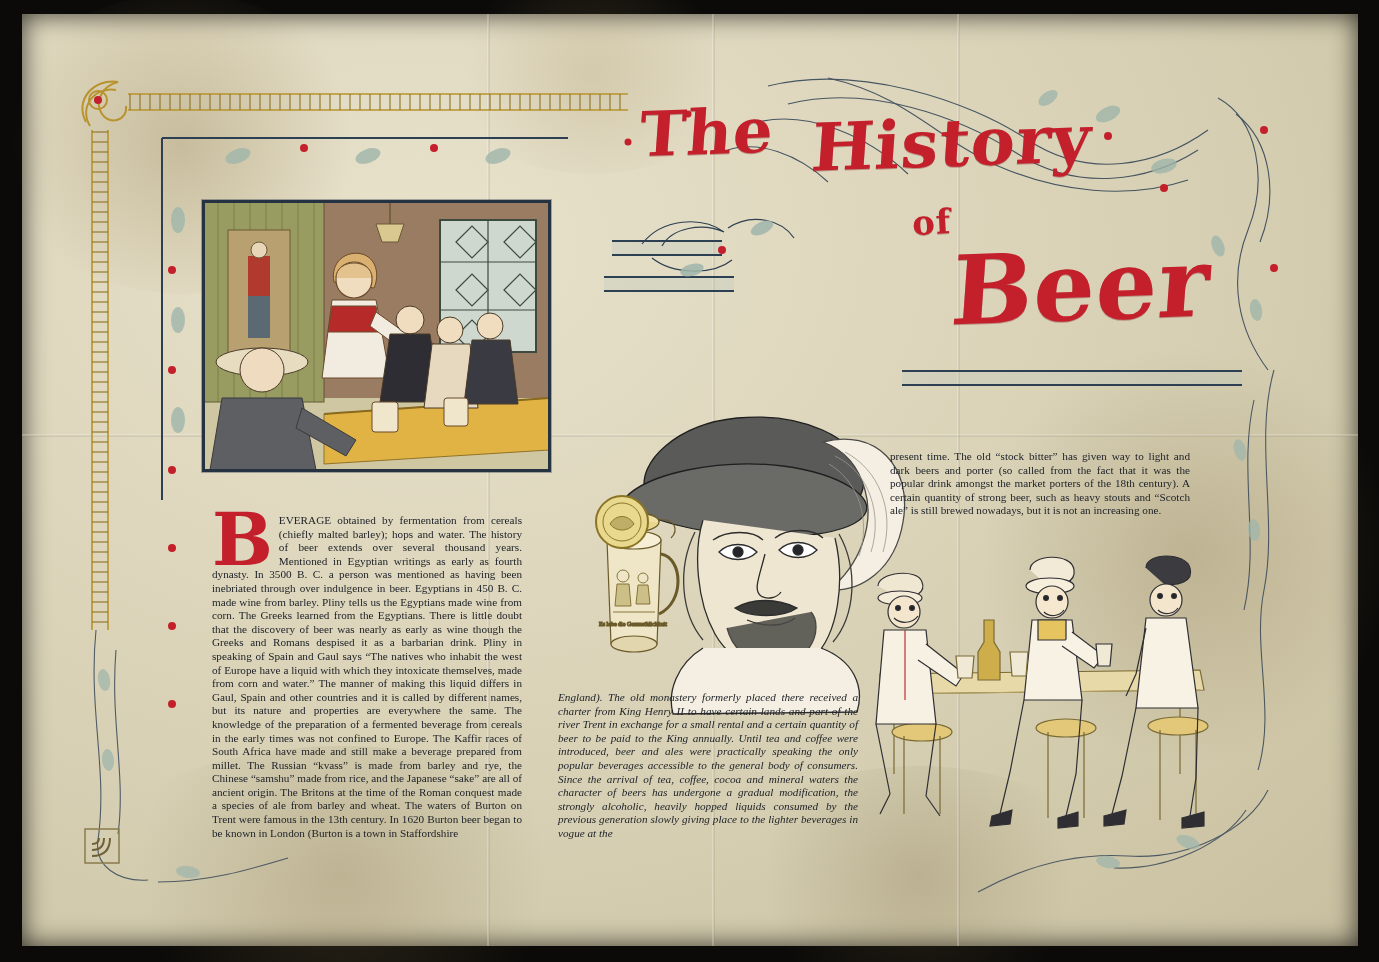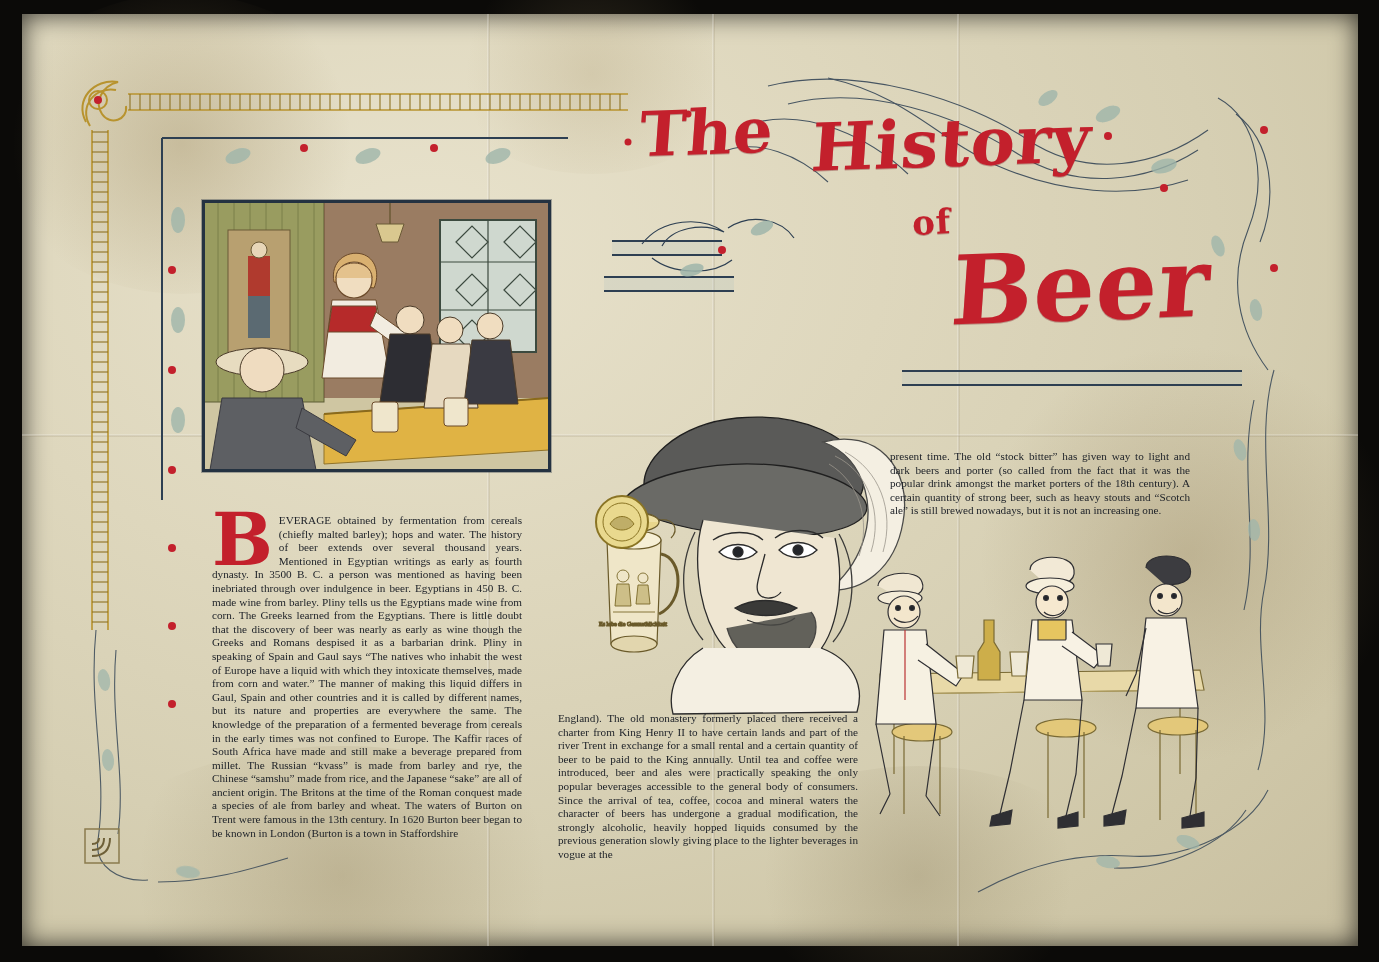--- a/index.html
+++ b/index.html
@@ -62,21 +62,21 @@
     position:absolute;
     color:#20242a;
     font-family:"Liberation Serif", serif;
     font-size:11.2px;
     line-height:13.6px;
     text-align:justify;
     text-justify:inter-word;
     hyphens:auto;
   }
   #col-left{left:190px;top:500px;width:310px;}
-  #col-mid{left:536px;top:698px;width:300px;}
+  #col-mid{left:536px;top:677px;width:300px;font-style:italic;}
   #col-right{left:868px;top:436px;width:300px;}
   .dropcap{
     float:left;
     font-family:"DejaVu Serif", serif;
     color:#c3202c;
     font-size:72px;
     line-height:56px;
     padding:2px 6px 0 0;
     margin-top:-4px;
     font-weight:700;

